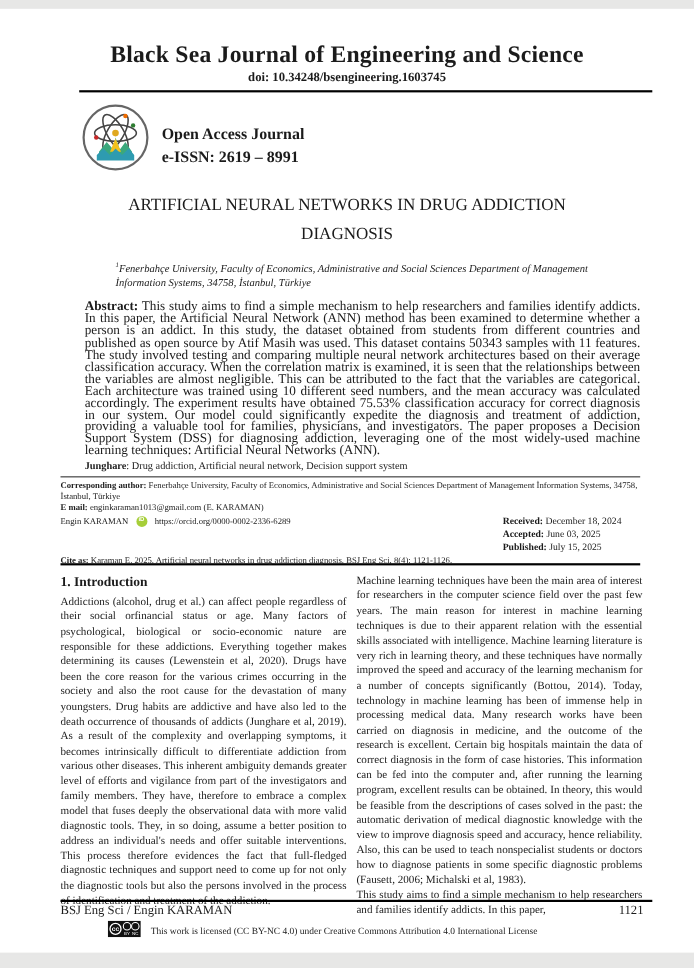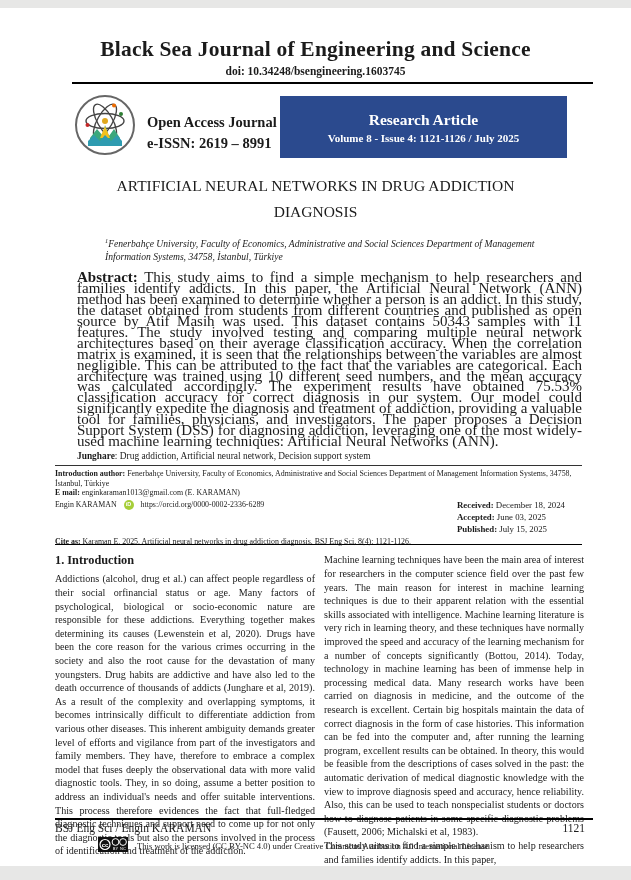--- a/index.html
+++ b/index.html
@@ -18,21 +18,21 @@
   .logo-group{display:flex;align-items:center;gap:11px;}
   .oa-block{font-weight:bold;font-size:14.5px;line-height:21px;margin-top:11px;}
   .ra-box{width:287px;height:62px;background:#2b4a8e;color:#fff;display:flex;flex-direction:column;justify-content:center;align-items:center;}
   .ra-title{font-weight:bold;font-size:15.5px;}
   .ra-vol{font-weight:bold;font-size:11px;margin-top:3px;}
 
   
   .article-title{text-align:center;font-weight:normal;font-size:15.5px;line-height:26px;width:450px;margin:13px auto 0;}
   .author-line{margin:14px 48px 0 88px;font-weight:bold;font-size:11.5px;}
   .affiliation{margin:9px 62px 0 105px;font-style:italic;font-size:9.6px;line-height:13px;}
-  .abstract{margin:9px 49px 0 77px;font-size:15px;line-height:10.9px;text-align:justify;}
+  .abstract{margin:9px 49px 0 77px;font-size:12px;line-height:10.9px;text-align:justify;}
   .abstract b, .keywords b{font-weight:bold;}
   .keywords{margin:4px 49px 0 77px;font-size:9.4px;}
 
   .thin-rule{height:1px;background:#333;margin:4px 49px 0 55px;}
   .corr{position:relative;margin:3px 49px 0 55px;font-size:7.9px;line-height:9.8px;min-height:72px;}
   .corr p{margin:0;}
   .orcid-row{display:flex;align-items:center;gap:7px;margin-top:2px;}
   .orcid-badge{width:10px;height:10px;border-radius:50%;background:#a6ce39;color:#fff;
     font-family:"Liberation Sans", sans-serif;font-size:5.5px;font-weight:bold;
     display:flex;align-items:center;justify-content:center;flex:0 0 auto;cursor:pointer;}
@@ -81,39 +81,35 @@
           <path d="M16 44 L23 35 L29 42 L31 31 L35 42 L40 35 L46 44 L46 48 L16 48 Z" fill="#3aa87c"></path>
           <path d="M26 44 L31 32 L36 44 Z" fill="#f3c11d"></path>
           <path d="M14 47 L20 41 L26 47 L31 41 L37 47 L43 41 L48 47 L48 52 L14 52 Z" fill="#2e9bb0"></path>
         </svg>
       </span>
       <div class="oa-block">
         <div>Open Access Journal</div>
         <div>e-ISSN: 2619 – 8991</div>
       </div>
     </div>
-    <div class="ra-box">
-      <div class="ra-title">Research Article</div>
-      <div class="ra-vol">Volume 8 - Issue 4: 1121-1126 / July 2025</div>
-    </div>
   </div>
 
   <div class="article-title">ARTIFICIAL NEURAL NETWORKS IN DRUG ADDICTION DIAGNOSIS</div>
 
 
   <div class="affiliation"><sup>1</sup><span>Fenerbahçe University, Faculty of Economics, Administrative and Social Sciences Department of Management İnformation Systems, 34758, İstanbul, Türkiye</span></div>
 
   <div class="abstract"><b>Abstract:</b><span> This study aims to find a simple mechanism to help researchers and families identify addicts. In this paper, the Artificial Neural Network (ANN) method has been examined to determine whether a person is an addict. In this study, the dataset obtained from students from different countries and published as open source by Atif Masih was used. This dataset contains 50343 samples with 11 features. The study involved testing and comparing multiple neural network architectures based on their average classification accuracy. When the correlation matrix is examined, it is seen that the relationships between the variables are almost negligible. This can be attributed to the fact that the variables are categorical. Each architecture was trained using 10 different seed numbers, and the mean accuracy was calculated accordingly. The experiment results have obtained 75.53% classification accuracy for correct diagnosis in our system. Our model could significantly expedite the diagnosis and treatment of addiction, providing a valuable tool for families, physicians, and investigators. The paper proposes a Decision Support System (DSS) for diagnosing addiction, leveraging one of the most widely-used machine learning techniques: Artificial Neural Networks (ANN).</span></div>
 
   <div class="keywords"><b>Junghare</b><span>: Drug addiction, Artificial neural network, Decision support system</span></div>
 
   <div class="thin-rule"></div>
 
   <div class="corr">
-    <p><b>Introduction author:</b><span> Fenerbahçe University, Faculty of Economics, Administrative and Social Sciences Department of Management İnformation Systems, 34758, İstanbul, Türkiye</span></p>
+    <p><b>Corresponding author:</b><span> Fenerbahçe University, Faculty of Economics, Administrative and Social Sciences Department of Management İnformation Systems, 34758, İstanbul, Türkiye</span></p>
     <p><b>E mail:</b><span> enginkaraman1013@gmail.com (E. KARAMAN)</span></p>
     <div class="orcid-row">
       <span>Engin KARAMAN</span>
       <span class="orcid-badge">iD</span>
       <span>https://orcid.org/0000-0002-2336-6289</span>
     </div>
     <div class="dates">
       <div><b>Received:</b><span> December 18, 2024</span></div>
       <div><b>Accepted:</b><span> June 03, 2025</span></div>
       <div><b>Published:</b><span> July 15, 2025</span></div>

